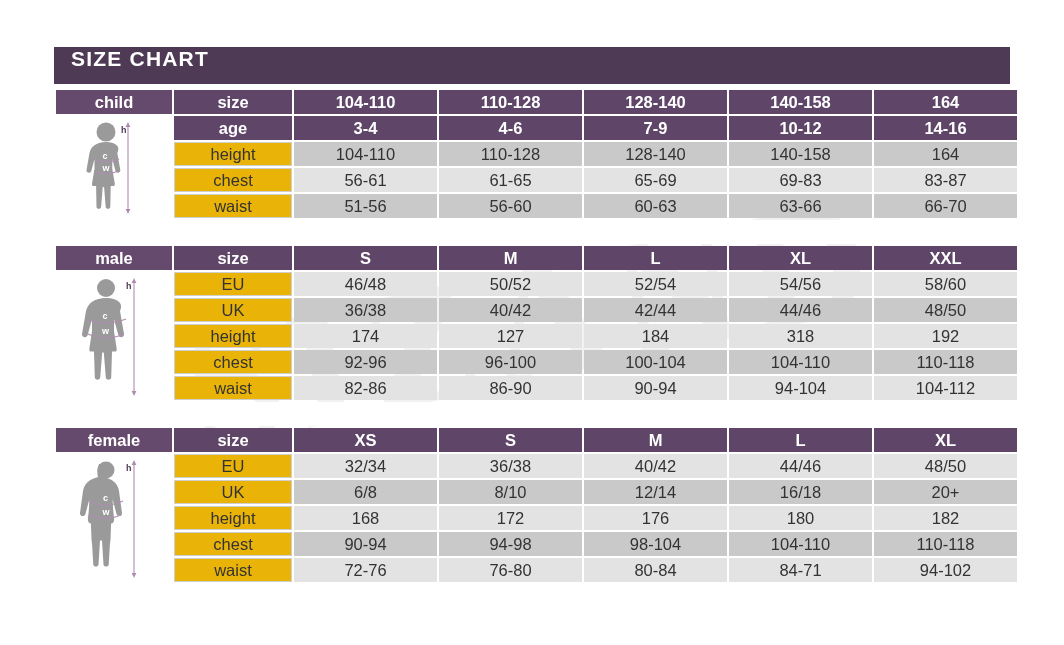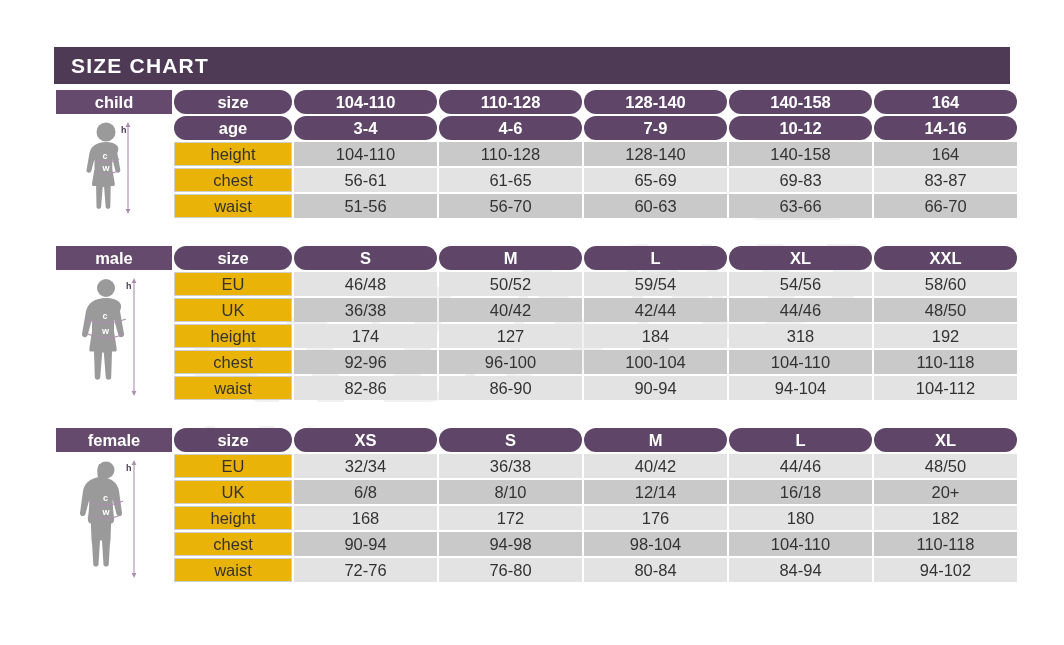--- a/index.html
+++ b/index.html
@@ -47,21 +47,20 @@
     top: 47px;
     width: 956px;
     z-index: 2;
   }
 
   
   .title-bar {
     background: #4e3a55;
     height: 37px;
     display: flex;
-    align-items: center;
     padding-left: 17px;
     box-sizing: border-box;
   }
   .title-bar .title {
     color: #ffffff;
     font-size: 21px;
     font-weight: bold;
     letter-spacing: 1.2px;
   }
 
@@ -90,21 +89,20 @@
     background: #664a6e;
     color: #ffffff !important;
     font-weight: bold;
     font-size: 17px;
   }
   .hdr {
     background: #5f4668;
     color: #ffffff !important;
     font-weight: bold;
     font-size: 17px;
-    border-radius: 12px;
   }
   .rowlab {
     background: #eab308;
     border: 1.5px solid #cfcfcf;
     box-sizing: border-box;
     color: #3b3b3b;
     font-size: 16.5px;
   }
   .val-dark { background: #c9c9c9; }
   .val-light { background: #e3e3e3; }
@@ -196,21 +194,21 @@
           <td class="rowlab">chest</td>
           <td class="val-light">56-61</td>
           <td class="val-light">61-65</td>
           <td class="val-light">65-69</td>
           <td class="val-light">69-83</td>
           <td class="val-light">83-87</td>
         </tr>
         <tr>
           <td class="rowlab">waist</td>
           <td class="val-dark">51-56</td>
-          <td class="val-dark">56-70</td>
+          <td class="val-dark">56-60</td>
           <td class="val-dark">60-63</td>
           <td class="val-dark">63-66</td>
           <td class="val-dark">66-70</td>
         </tr>
 
         <tr class="spacer">
             <td colspan="7"></td>
           </tr>
 
         <tr>
@@ -237,21 +235,21 @@
                 <path d="M26 59 q18 8 36 0"></path>
               </g>
               <text x="64" y="14" font-size="9" font-weight="bold" fill="#4e3a55" font-family="Liberation Sans, sans-serif">h</text>
               <text x="40.5" y="44" font-size="9" font-weight="bold" fill="#ffffff" font-family="Liberation Sans, sans-serif">c</text>
               <text x="40" y="59" font-size="9" font-weight="bold" fill="#ffffff" font-family="Liberation Sans, sans-serif">w</text>
             </svg>
           </td>
           <td class="rowlab">EU</td>
           <td class="val-light">46/48</td>
           <td class="val-light">50/52</td>
-          <td class="val-light">59/54</td>
+          <td class="val-light">52/54</td>
           <td class="val-light">54/56</td>
           <td class="val-light">58/60</td>
         </tr>
         <tr>
           <td class="rowlab">UK</td>
           <td class="val-dark">36/38</td>
           <td class="val-dark">40/42</td>
           <td class="val-dark">42/44</td>
           <td class="val-dark">44/46</td>
           <td class="val-dark">48/50</td>
@@ -342,20 +340,20 @@
           <td class="val-dark">94-98</td>
           <td class="val-dark">98-104</td>
           <td class="val-dark">104-110</td>
           <td class="val-dark">110-118</td>
         </tr>
         <tr>
           <td class="rowlab">waist</td>
           <td class="val-light">72-76</td>
           <td class="val-light">76-80</td>
           <td class="val-light">80-84</td>
-          <td class="val-light">84-94</td>
+          <td class="val-light">84-71</td>
           <td class="val-light">94-102</td>
         </tr>
 
       </tbody>
     </table>
   </div>
 </div>
 
 </body></html>

